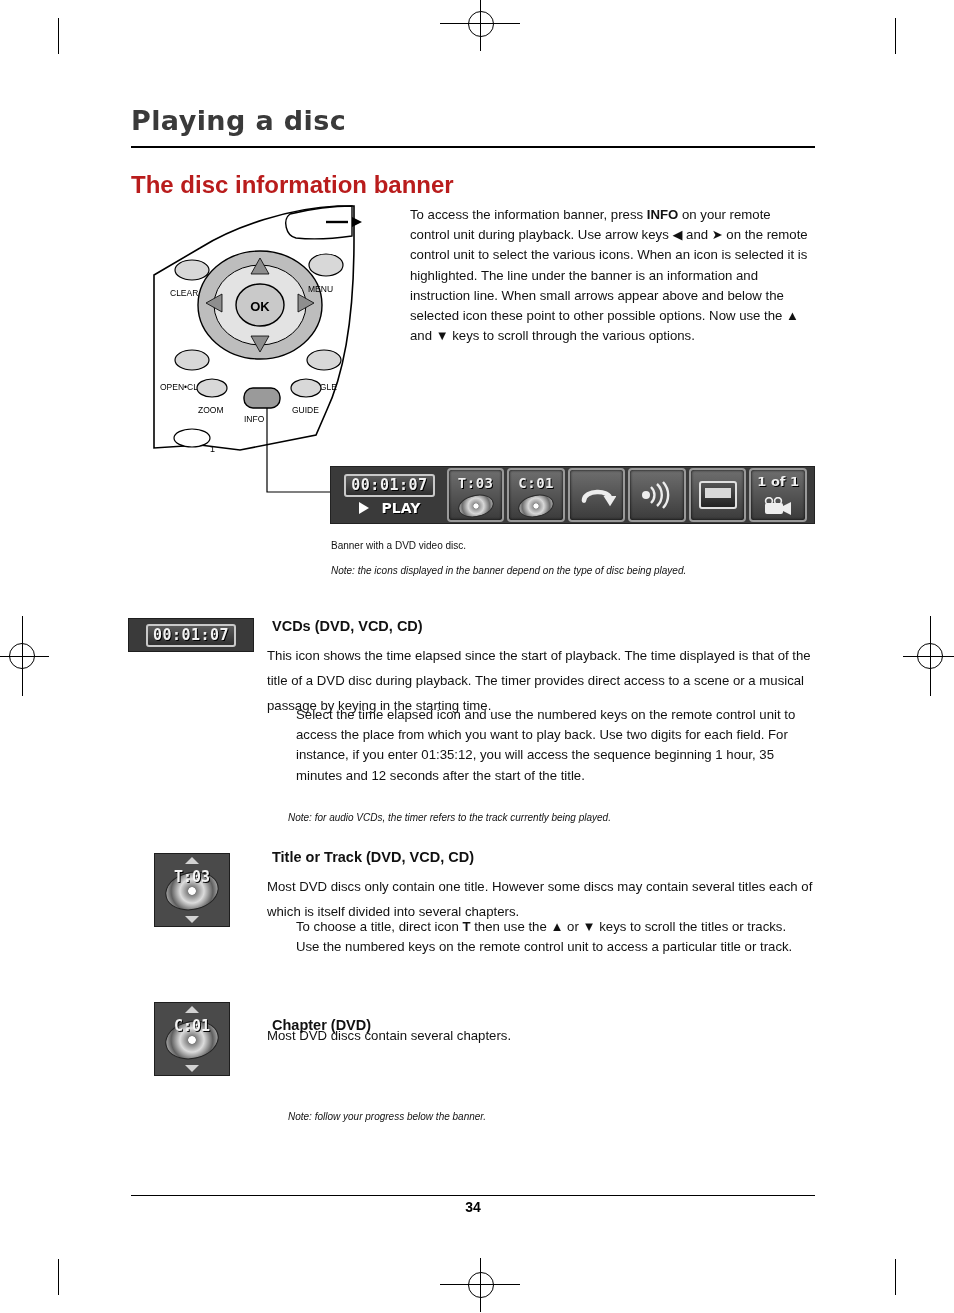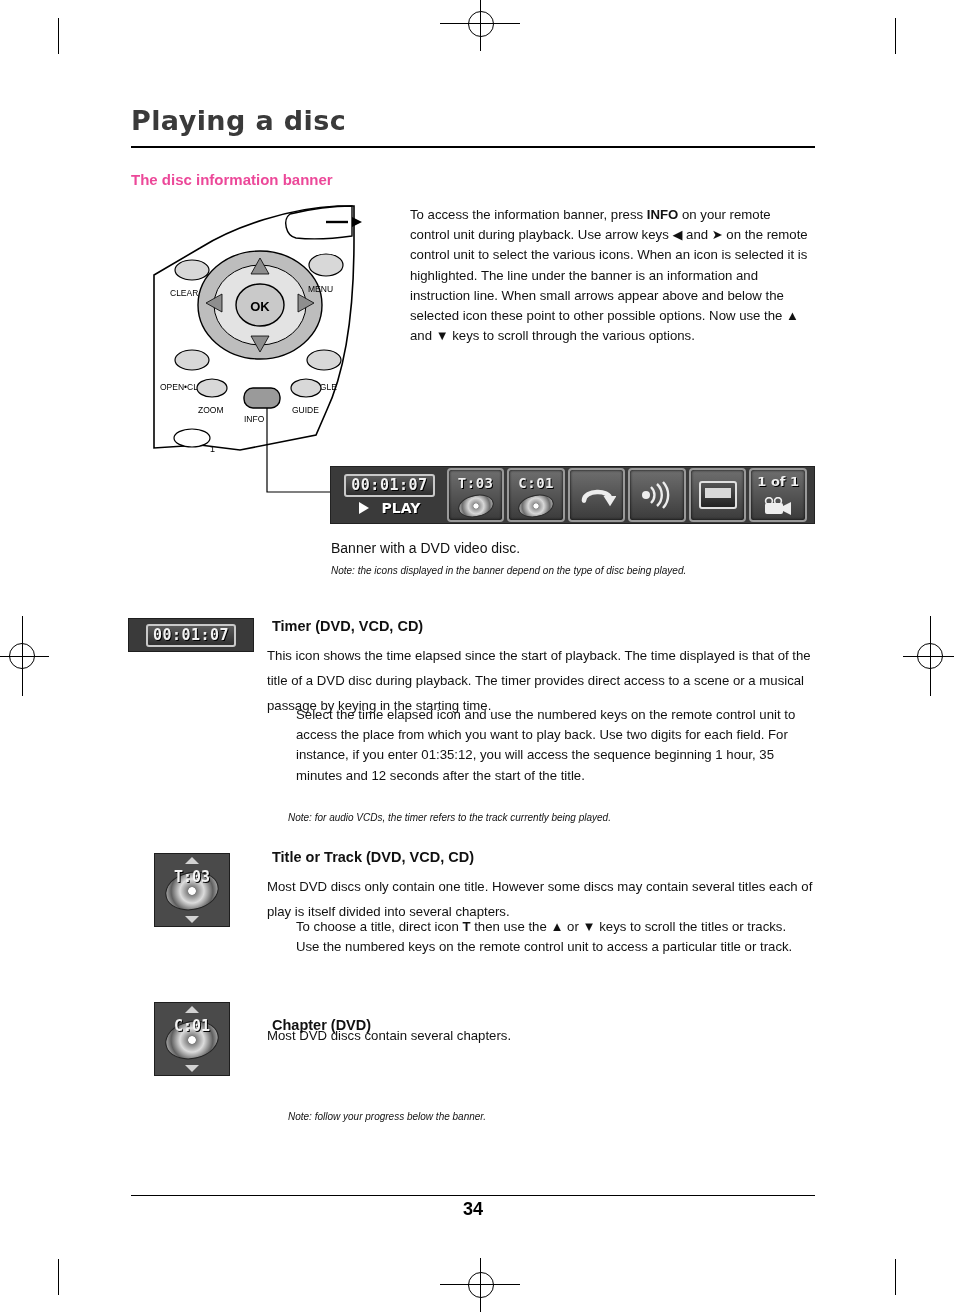--- a/index.html
+++ b/index.html
@@ -57,23 +57,23 @@
     left: 131px;
     top: 146px;
     width: 684px;
     height: 2px;
     background: #000;
   }
   .subtitle {
     position: absolute;
     left: 131px;
     top: 171px;
-    font-size: 15px;
-    font-weight: bold;
-    color: #ec4899;
+    font-size: 24px;
+    font-weight: bold;
+    color: #b91c1c;
     font-family: "Liberation Sans", sans-serif;
     text-align: center;
   }
 
   
   .intro {
     position: absolute;
     left: 410px;
     top: 205px;
     width: 400px;
@@ -214,21 +214,21 @@
     transform: translateX(-50%);
     font-size: 17px;
     color: #ededed;
     text-shadow: 1px 1px 0 #000;
   }
 
   .caption {
     position: absolute;
     left: 331px;
     top: 540px;
-    font-size: 14px;
+    font-size: 10px;
     color: #111;
   }
   .note-small {
     position: absolute;
     font-style: italic;
     font-size: 10px;
     color: #111;
   }
 
   
@@ -321,21 +321,21 @@
     width: 684px;
     height: 1px;
     background: #000;
   }
   .page-num {
     position: absolute;
     left: 131px;
     top: 1199px;
     width: 684px;
     text-align: center;
-    font-size: 18px;
+    font-size: 14px;
     font-weight: bold;
   }
 </style>
 </head>
 <body>
 
 <div class="crop" style="left:58px;top:18px;width:1px;height:36px;"></div>
 <div class="crop" style="left:895px;top:18px;width:1px;height:36px;"></div>
 <div class="crop" style="left:58px;top:1259px;width:1px;height:36px;"></div>
 <div class="crop" style="left:895px;top:1259px;width:1px;height:36px;"></div>
@@ -470,33 +470,33 @@
       </svg>
     </div>
   </div>
 
   <div class="caption">Banner with a DVD video disc.</div>
   <div class="note-small" style="left:331px;top:565px;width:480px;">Note: the icons displayed in the banner depend on the type of disc being played.</div>
 
   <div class="margin-icon mi-time">
     <div class="time-text">00:01:07</div>
   </div>
-  <div class="sec-head" style="left:272px;top:618px;">Timer (DVD, VCD, CD)</div>
+  <div class="sec-head" style="left:272px;top:618px;">VCDs (DVD, VCD, CD)</div>
   <div class="body-text" style="left:267px;top:643px;width:549px;">This icon shows the time elapsed since the start of playback. The time displayed is that of the title of a DVD disc during playback. The timer provides direct access to a scene or a musical passage by keying in the starting time.</div>
   <div class="indent-text" style="left:296px;top:705px;width:503px;">Select the time elapsed icon and use the numbered keys on the remote control unit to access the place from which you want to play back. Use two digits for each field. For instance, if you enter 01:35:12, you will access the sequence beginning 1 hour, 35 minutes and 12 seconds after the start of the title.</div>
   <div class="note-small" style="left:288px;top:812px;width:500px;">Note: for audio VCDs, the timer refers to the track currently being played.</div>
 
   <div class="mi-disc" style="top:853px;">
     <div class="uarr"></div>
     <div class="disc-big"></div>
     <div class="lbl">T:03</div>
     <div class="darr"></div>
   </div>
   <div class="sec-head" style="left:272px;top:849px;">Title or Track (DVD, VCD, CD)</div>
-  <div class="body-text" style="left:267px;top:874px;width:549px;">Most DVD discs only contain one title. However some discs may contain several titles each of play is itself divided into several chapters.</div>
+  <div class="body-text" style="left:267px;top:874px;width:549px;">Most DVD discs only contain one title. However some discs may contain several titles each of which is itself divided into several chapters.</div>
   <div class="indent-text" style="left:296px;top:917px;width:513px;">
     <span>To choose a title, direct icon </span><b>T</b><span> then use the </span><span>▲</span><span> or </span><span>▼</span><span> keys to scroll the titles or tracks. Use the numbered keys on the remote control unit to access a particular title or track.</span>
   </div>
 
   <div class="mi-disc" style="top:1002px;">
     <div class="uarr"></div>
     <div class="disc-big"></div>
     <div class="lbl">C:01</div>
     <div class="darr"></div>
   </div>

